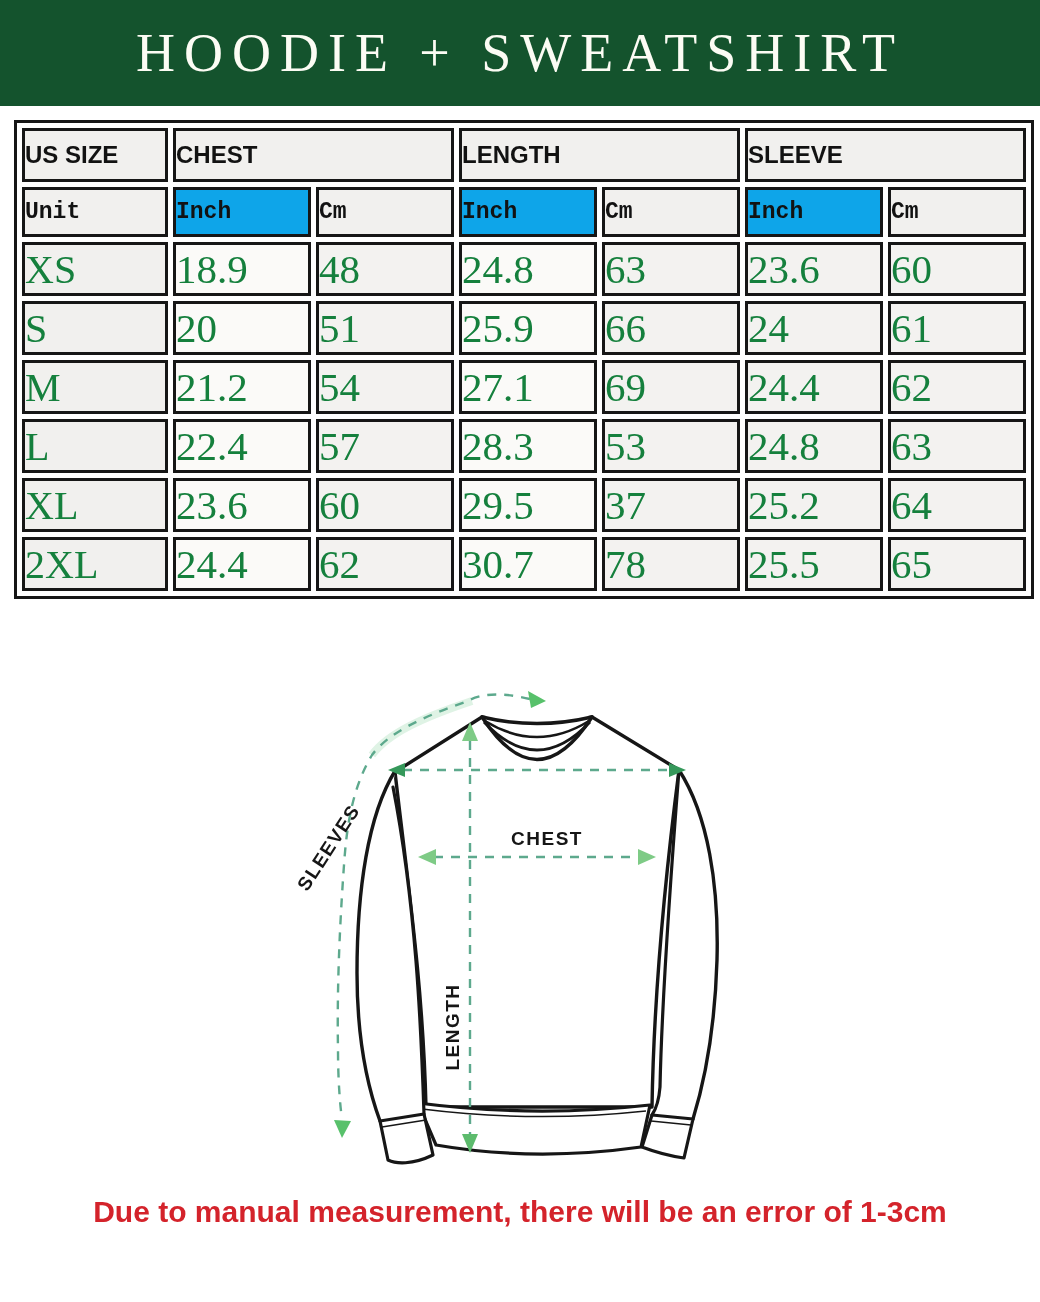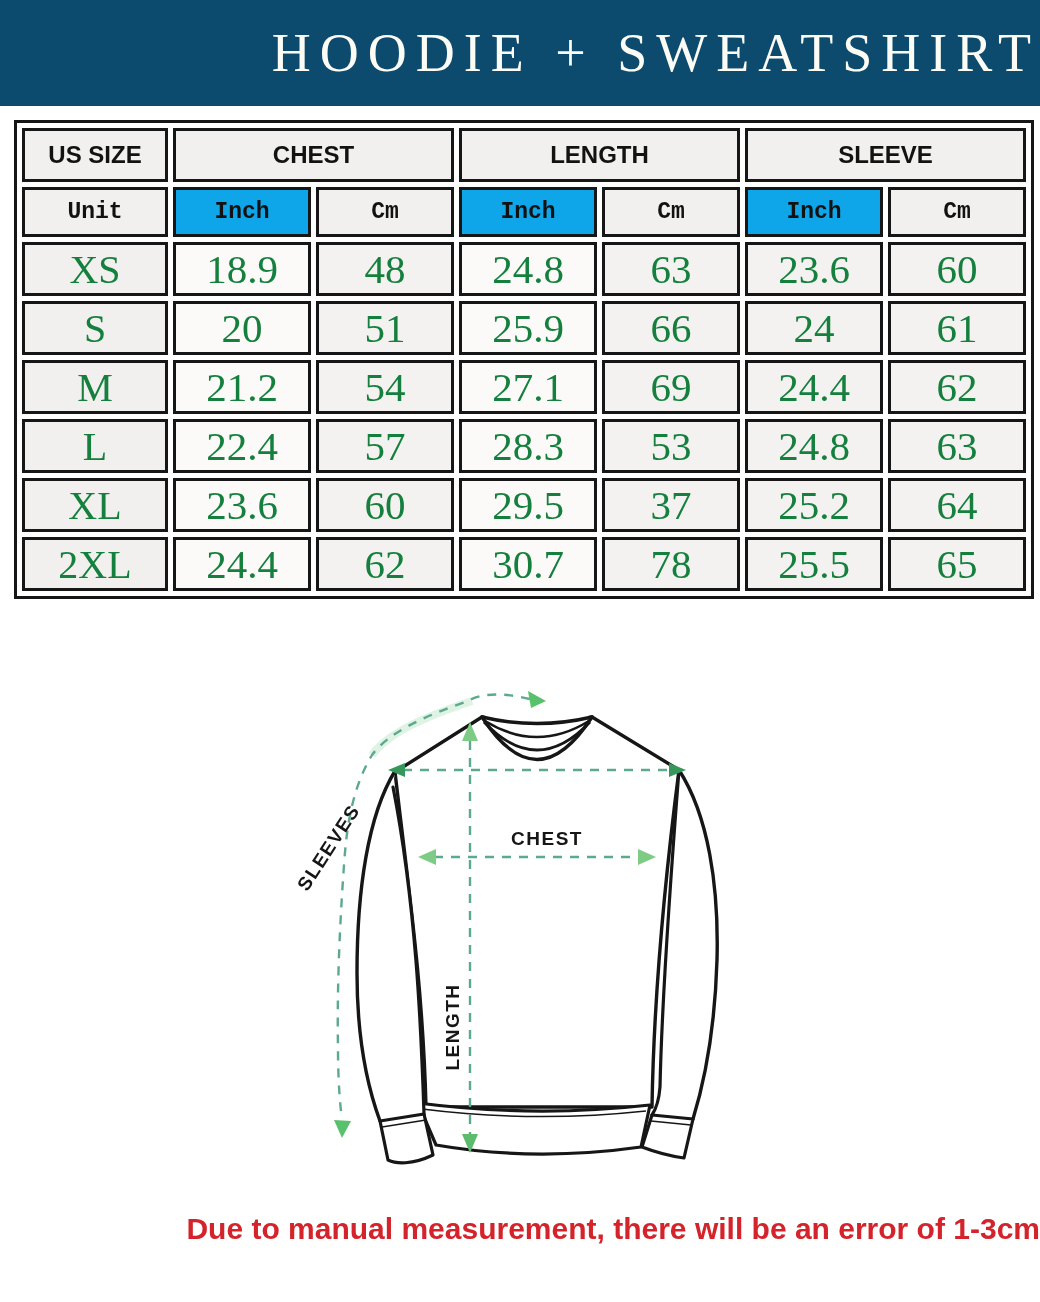--- a/index.html
+++ b/index.html
@@ -7,22 +7,22 @@
   body {
     width: 1040px; height: 1302px;
     background: #ffffff;
     font-family: "Liberation Sans", sans-serif;
     overflow: hidden;
   }
 
   
   .banner {
     width: 1040px; height: 106px;
-    background: #0c4a6e;
-    display: flex; align-items: center; justify-content: flex-end;
+    background: #14532d;
+    display: flex; align-items: center; justify-content: center;
   }
   .banner-title {
     font-family: "Liberation Serif", serif;
     font-size: 54px; font-weight: 400;
     letter-spacing: 9px;
     color: #fcfcf4;
     white-space: nowrap;
   }
 
   
@@ -31,43 +31,43 @@
     width: 1012px;
     border: 3px solid #161616;
     border-spacing: 5px;
     table-layout: fixed;
     background: #ffffff;
   }
   col.c0 { width: 146px; }
   col.cx { width: 138px; }
   .size-table th, .size-table td {
     border: 3px solid #161616;
-    text-align: center; vertical-align: middle;
+    text-align: left; vertical-align: middle;
     background: #fbfaf8;
     overflow: hidden;
   }
   tr.group-row th { height: 54px; font-size: 24px; font-weight: 700; background: #f1f0ee; color: #121212; }
   tr.unit-row  th { height: 50px; font-size: 23px; font-weight: 700; background: #f1f0ee; color: #121212; font-family: Liberation Mono, monospace; }
   tr.unit-row  th.inch { background: #0ea5e9; }
   tr.data-row  td { height: 50px; font-family: "Liberation Serif", serif; font-size: 41px; color: #15803d; }
   tr.data-row  td.s  { background: #f1f0ee; font-size: 40px; }
   tr.data-row  td.cm { background: #f3f2f0; }
 
   
   .diagram { display: block; margin: 56px 0 0 272px; }
   .diagram text {
     font-family: "Liberation Sans", sans-serif;
     font-weight: 700; font-size: 19px; letter-spacing: 1.5px;
     fill: #161616;
   }
 
   
   .note {
-    margin-top: 17px;
-    text-align: right;
+    margin-top: 0px;
+    text-align: center;
     font-size: 30px; font-weight: 700;
     color: #d4232b;
     letter-spacing: 0px;
   }
 </style>
 </head>
 <body>
 
 <div class="banner">
   <div class="banner-title">HOODIE + SWEATSHIRT</div>

